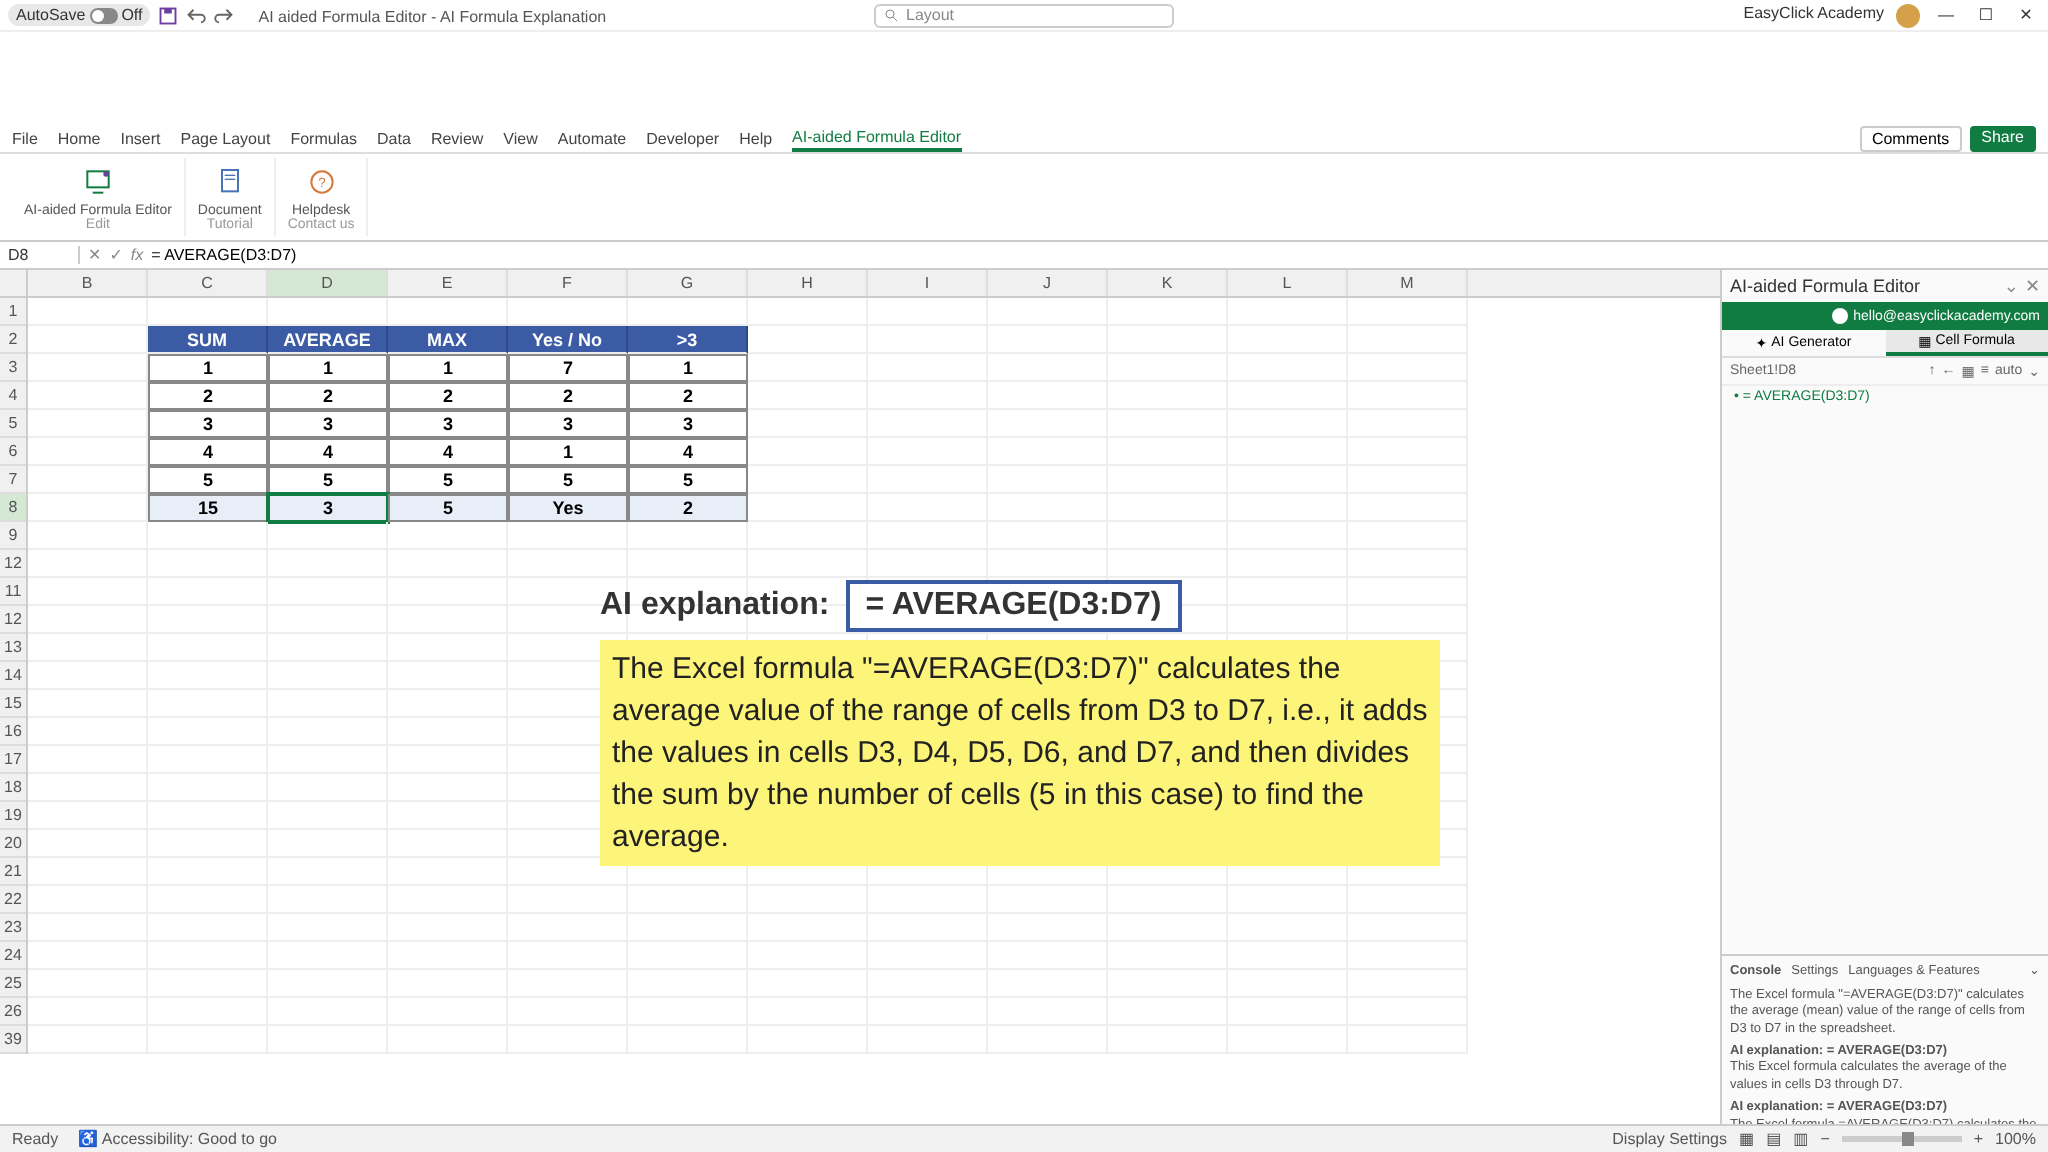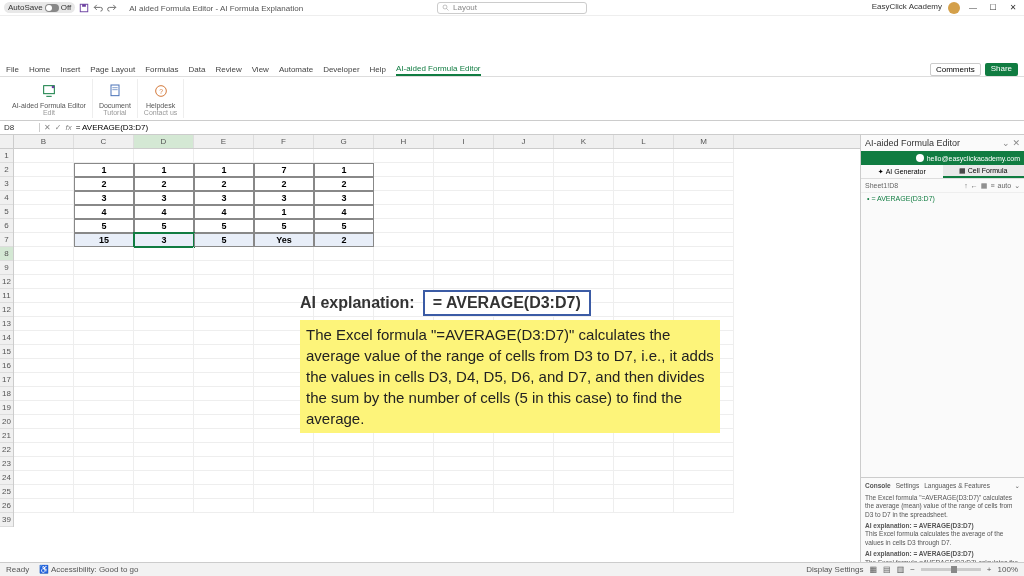--- a/index.html
+++ b/index.html
@@ -251,20 +251,34 @@
             <div class="cell"></div>
             <div class="cell"></div>
             <div class="cell"></div>
             <div class="cell"></div>
             <div class="cell"></div>
             <div class="cell"></div>
             <div class="cell"></div>
           </div>
           <div class="row">
             <div class="cell"></div>
+            <div class="cell table-header-cell">SUM</div>
+            <div class="cell table-header-cell">AVERAGE</div>
+            <div class="cell table-header-cell">MAX</div>
+            <div class="cell table-header-cell">Yes / No</div>
+            <div class="cell table-header-cell">&gt;3</div>
+            <div class="cell"></div>
+            <div class="cell"></div>
+            <div class="cell"></div>
+            <div class="cell"></div>
+            <div class="cell"></div>
+            <div class="cell"></div>
+          </div>
+          <div class="row">
+            <div class="cell"></div>
             <div class="cell table-data-cell">1</div>
             <div class="cell table-data-cell">1</div>
             <div class="cell table-data-cell">1</div>
             <div class="cell table-data-cell">7</div>
             <div class="cell table-data-cell">1</div>
             <div class="cell"></div>
             <div class="cell"></div>
             <div class="cell"></div>
             <div class="cell"></div>
             <div class="cell"></div>

